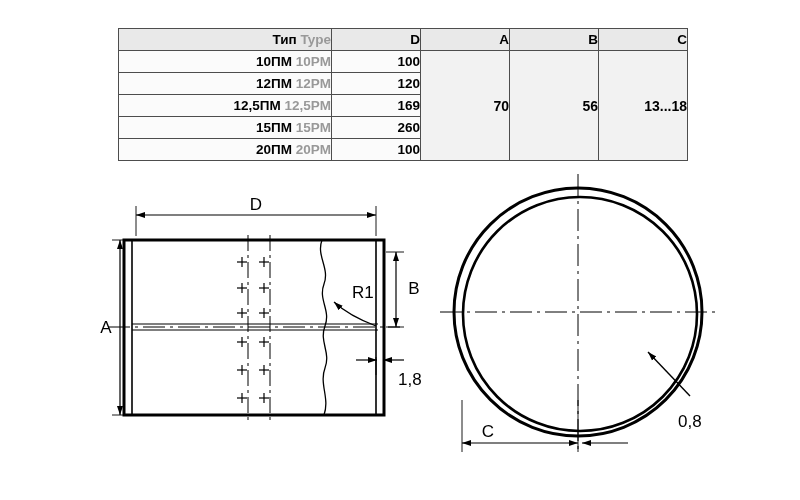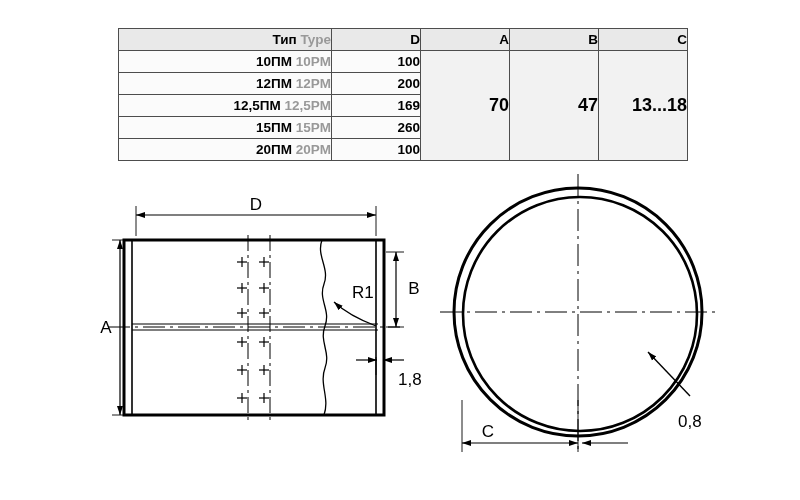--- a/index.html
+++ b/index.html
@@ -42,21 +42,21 @@
   }
   .spec-table thead th {
     background: #e9e9e9;
     font-size: 13.5px;
   }
   .spec-table tbody td {
     background: #fbfbfb;
   }
   .cell-merged {
     background: #f2f2f2 !important;
-    font-size: 18px;
+    font-size: 14px;
   }
   .type-ru { color: #000; }
   .type-en { color: #999999; }
   .col-type { width: 212px; }
   .col-d { width: 88px; }
   .col-a { width: 88px; }
   .col-b { width: 88px; }
   .col-c { width: 88px; }
 
   
@@ -92,29 +92,29 @@
       </tr>
     </thead>
     <tbody>
       <tr>
         <td>
           <span class="type-ru">10ПМ</span>
           <span class="type-en">10PM</span>
         </td>
         <td>100</td>
         <td class="cell-merged" rowspan="5">70</td>
-        <td class="cell-merged" rowspan="5">47</td>
+        <td class="cell-merged" rowspan="5">56</td>
         <td class="cell-merged" rowspan="5">13...18</td>
       </tr>
       <tr>
         <td>
           <span class="type-ru">12ПМ</span>
           <span class="type-en">12PM</span>
         </td>
-        <td>200</td>
+        <td>120</td>
       </tr>
       <tr>
         <td>
           <span class="type-ru">12,5ПМ</span>
           <span class="type-en">12,5PM</span>
         </td>
         <td>169</td>
       </tr>
       <tr>
         <td>

